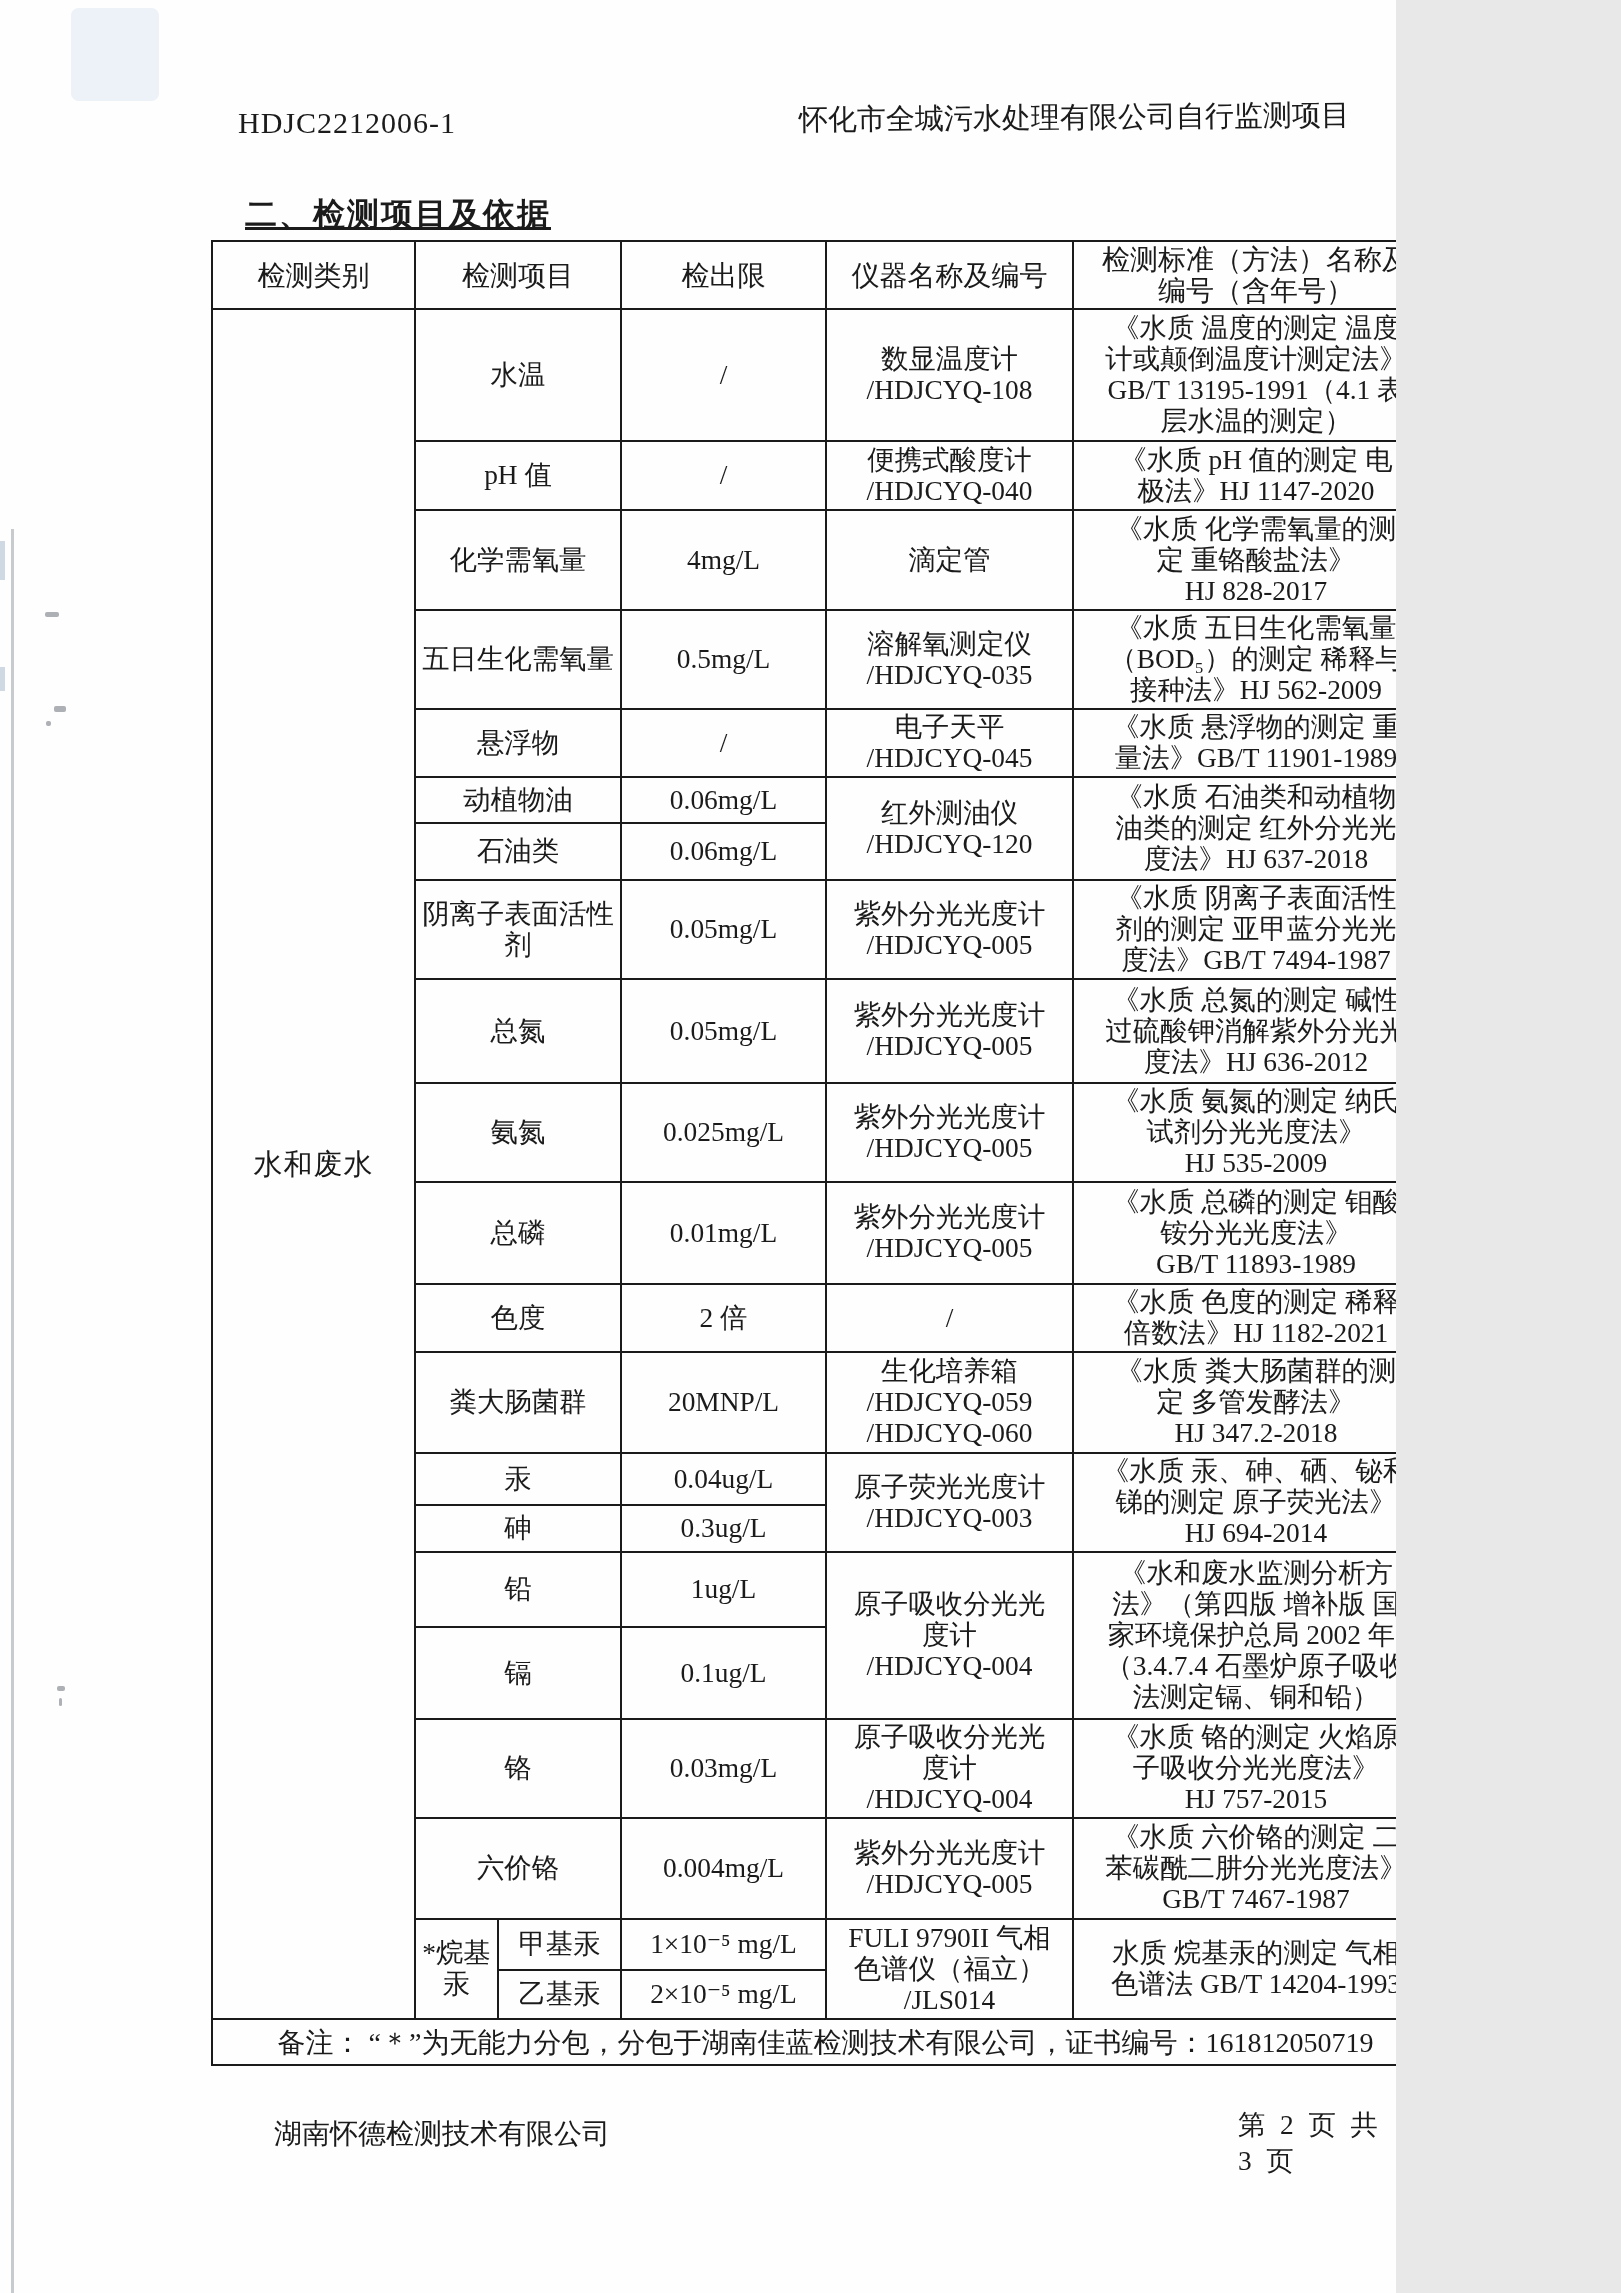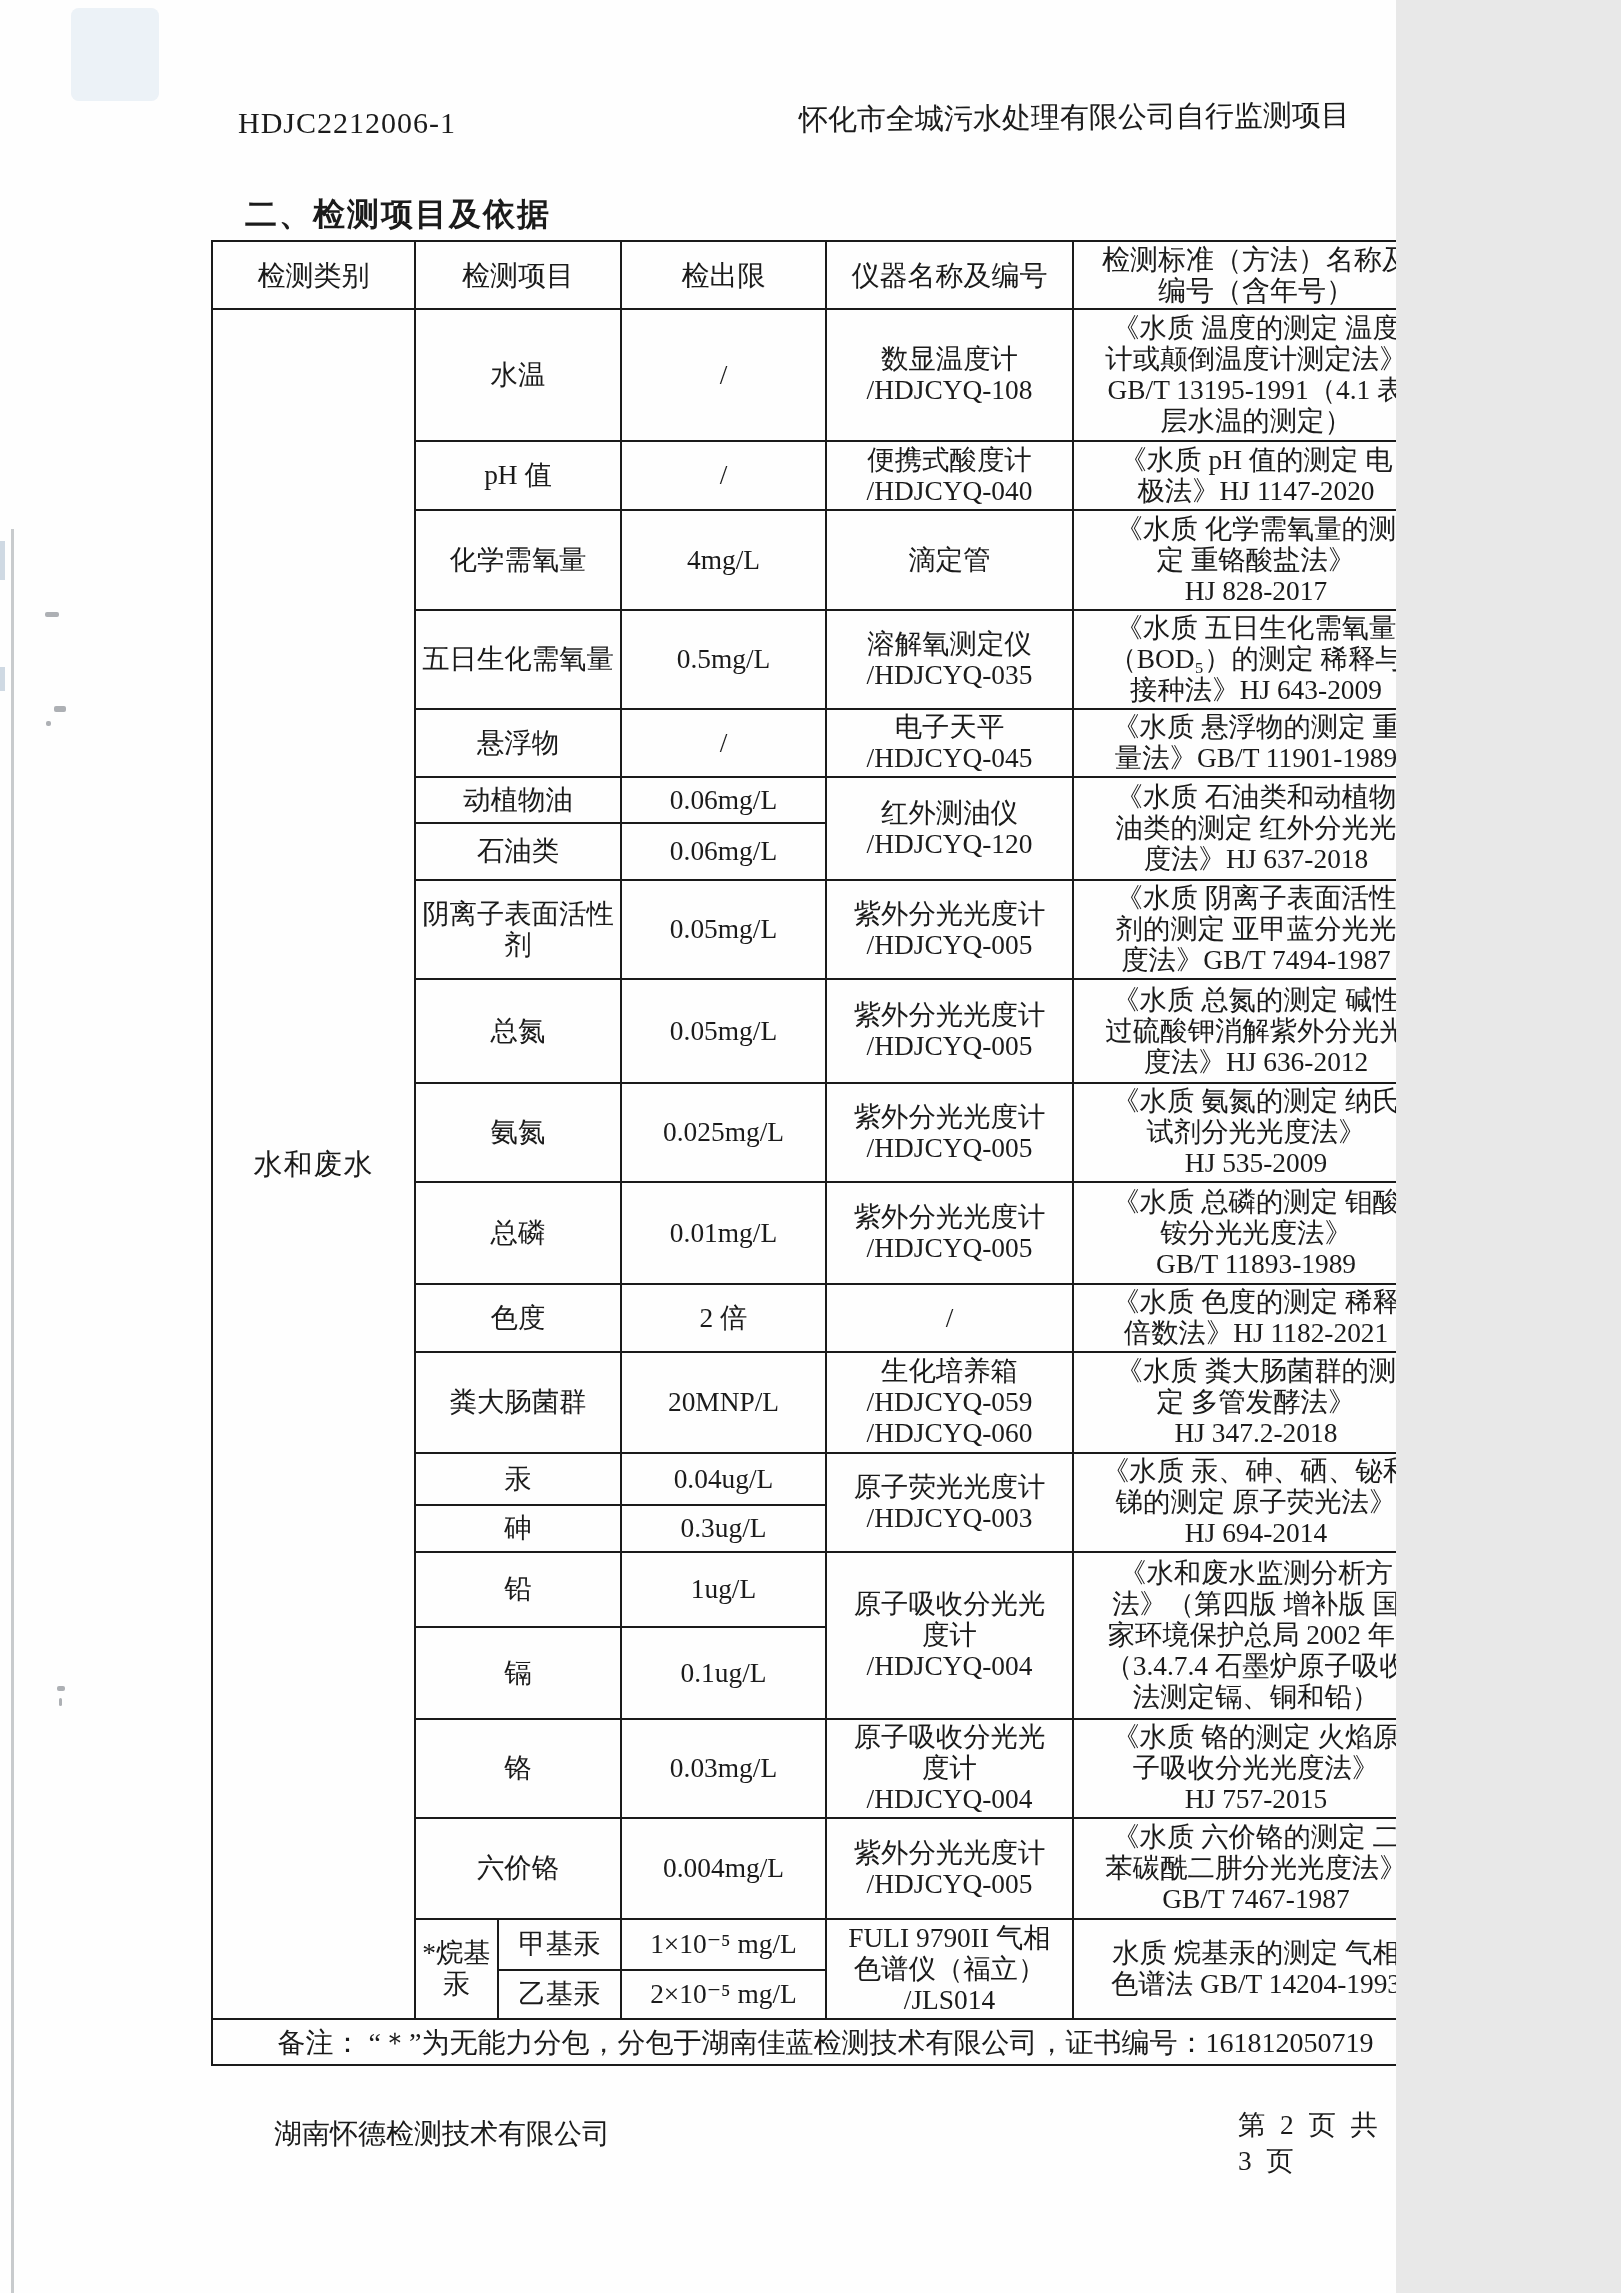--- a/index.html
+++ b/index.html
@@ -9,21 +9,21 @@
     overflow:hidden;
   }
   
   .edge-line{position:absolute;left:10.8px;top:529px;width:2.9px;height:1764px;background:#9aa0a4;opacity:.55;}
   .blue-smudge{position:absolute;left:71px;top:7.8px;width:88px;height:93px;background:#dfeaf2;opacity:.6;border-radius:7.8px;}
   .blue-tick{position:absolute;left:0;width:4.9px;background:#9fb4c8;opacity:.5;}
   .speck{position:absolute;background:#6a7076;opacity:.55;border-radius:2px;}
 
   .hdr-code{position:absolute;left:238px;top:106px;font-size:30px;letter-spacing:1px;}
   .hdr-project{position:absolute;left:799px;top:98px;font-size:29px;transform:rotate(-0.5deg);}
-  .sec-title{position:absolute;left:245px;top:193px;font-size:32px;font-weight:bold;letter-spacing:2px;}
+  .sec-title{position:absolute;left:245px;top:193px;font-size:32px;font-weight:bold;text-decoration:underline;letter-spacing:2px;}
 
   table.t{
     position:absolute;left:211px;top:240px;width:1226px;
     border-collapse:collapse;table-layout:fixed;
     font-size:27.4px;line-height:31px;
   }
   table.t td{
     border:2px solid #1a1a1a;text-align:center;vertical-align:middle;
     padding:2px 3.9px;white-space:pre-line;overflow:hidden;
   }
@@ -122,21 +122,21 @@
 HJ 828-2017</td>
       </tr>
 
       <tr style="height:98px">
         <td colspan="2">五日生化需氧量</td>
         <td>0.5mg/L</td>
         <td>溶解氧测定仪
 /HDJCYQ-035</td>
         <td>《水质 五日生化需氧量
 （BOD₅）的测定 稀释与
-接种法》HJ 643-2009</td>
+接种法》HJ 562-2009</td>
       </tr>
 
       <tr style="height:67px">
         <td colspan="2">悬浮物</td>
         <td>/</td>
         <td>电子天平
 /HDJCYQ-045</td>
         <td>《水质 悬浮物的测定 重
 量法》GB/T 11901-1989</td>
       </tr>

